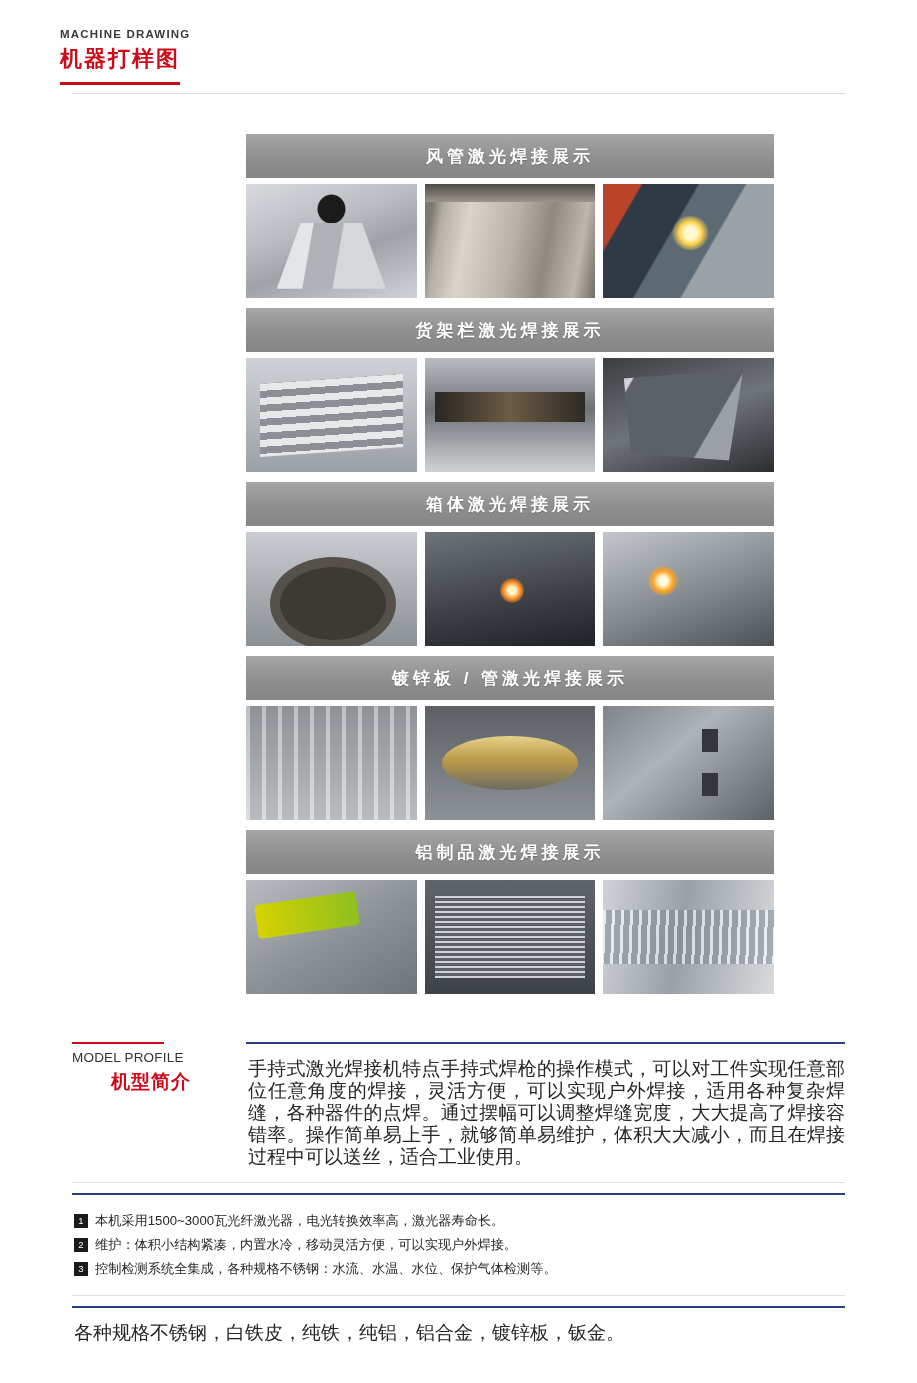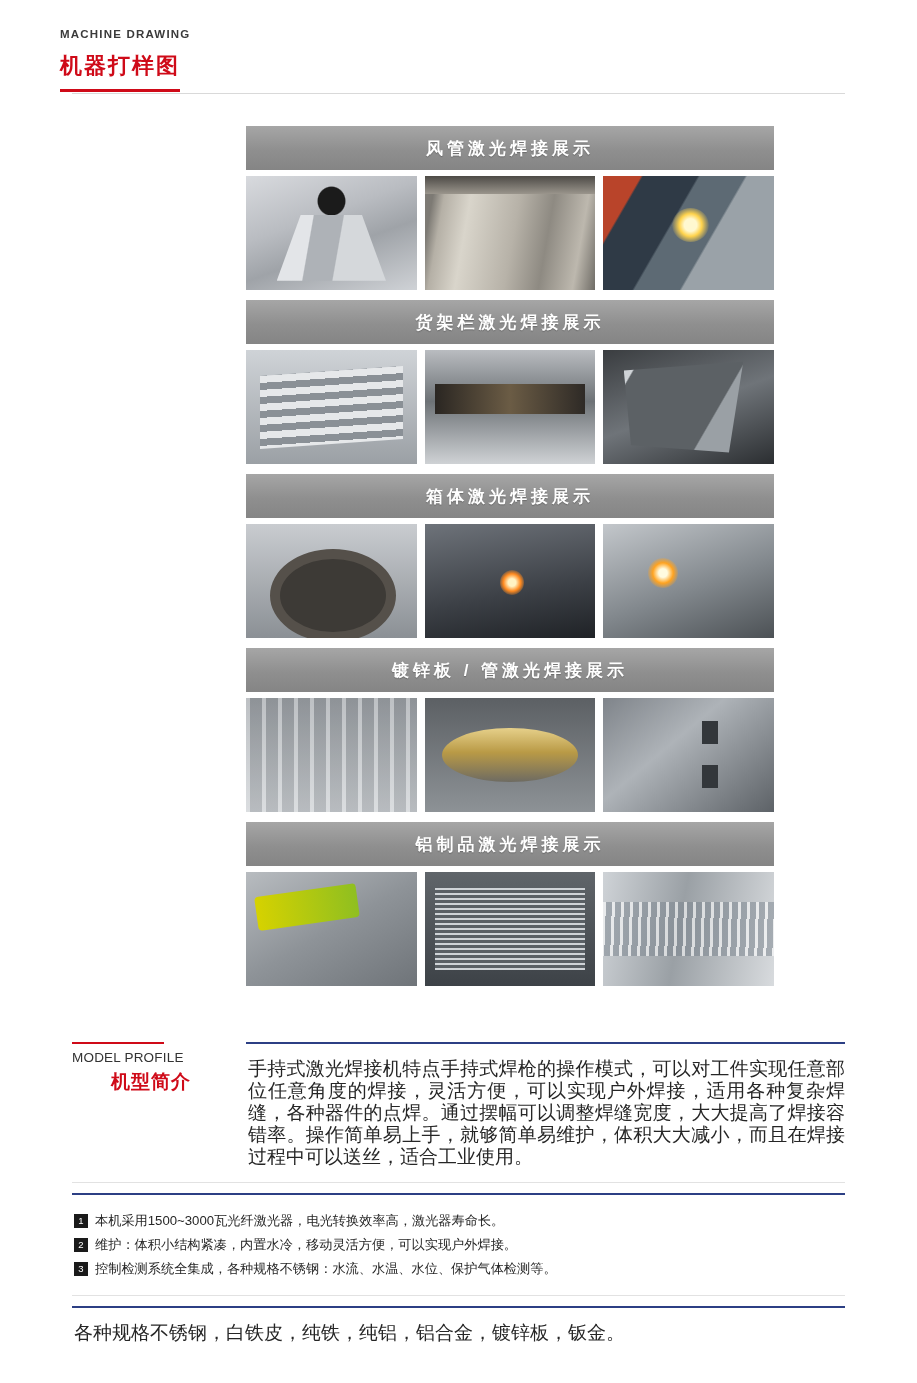--- a/index.html
+++ b/index.html
@@ -28,42 +28,42 @@
     font-size: 11.5px;
     letter-spacing: 1.2px;
     color: #3a3a3a;
     font-weight: bold;
   }
   .header-cn {
     font-size: 22px;
     color: #cf0a18;
     font-weight: bold;
     letter-spacing: 2px;
-    margin-top: 11px;
+    margin-top: 4px;
   }
   .header-rule {
     margin-top: 8px;
     width: 120px;
     height: 3px;
     background: #cf0a18;
   }
   .header-line {
     position: absolute;
     left: 72px;
     top: 93px;
     width: 773px;
     height: 1px;
     background: #d9d9d9;
   }
 
   
   .gallery {
     position: absolute;
     left: 246px;
-    top: 126px;
+    top: 134px;
     width: 528px;
   }
   .grp { margin-bottom: 10px; }
   .grp-title {
     height: 44px;
     background: linear-gradient(180deg, #a6a6a6 0%, #8f8f8f 55%, #858585 100%);
     color: #ffffff;
     font-size: 17px;
     font-weight: bold;
     letter-spacing: 4px;

